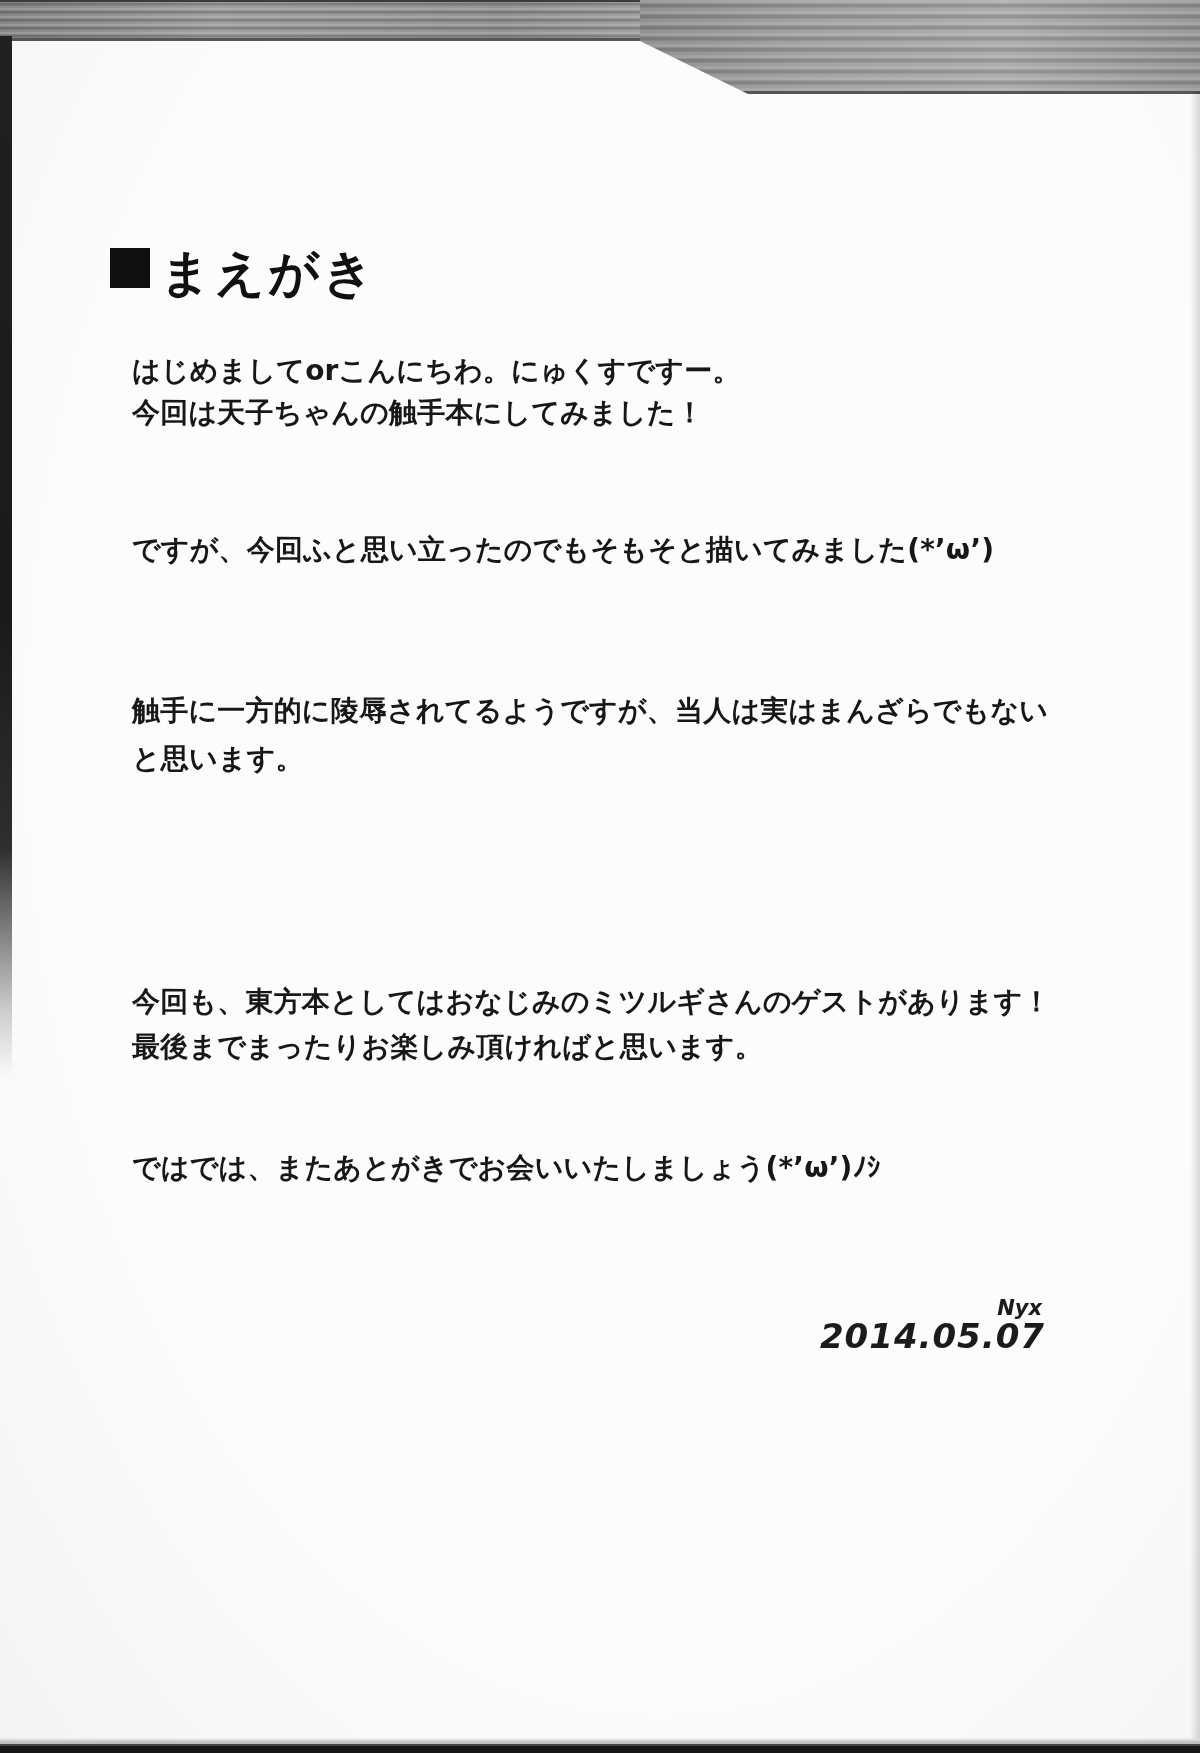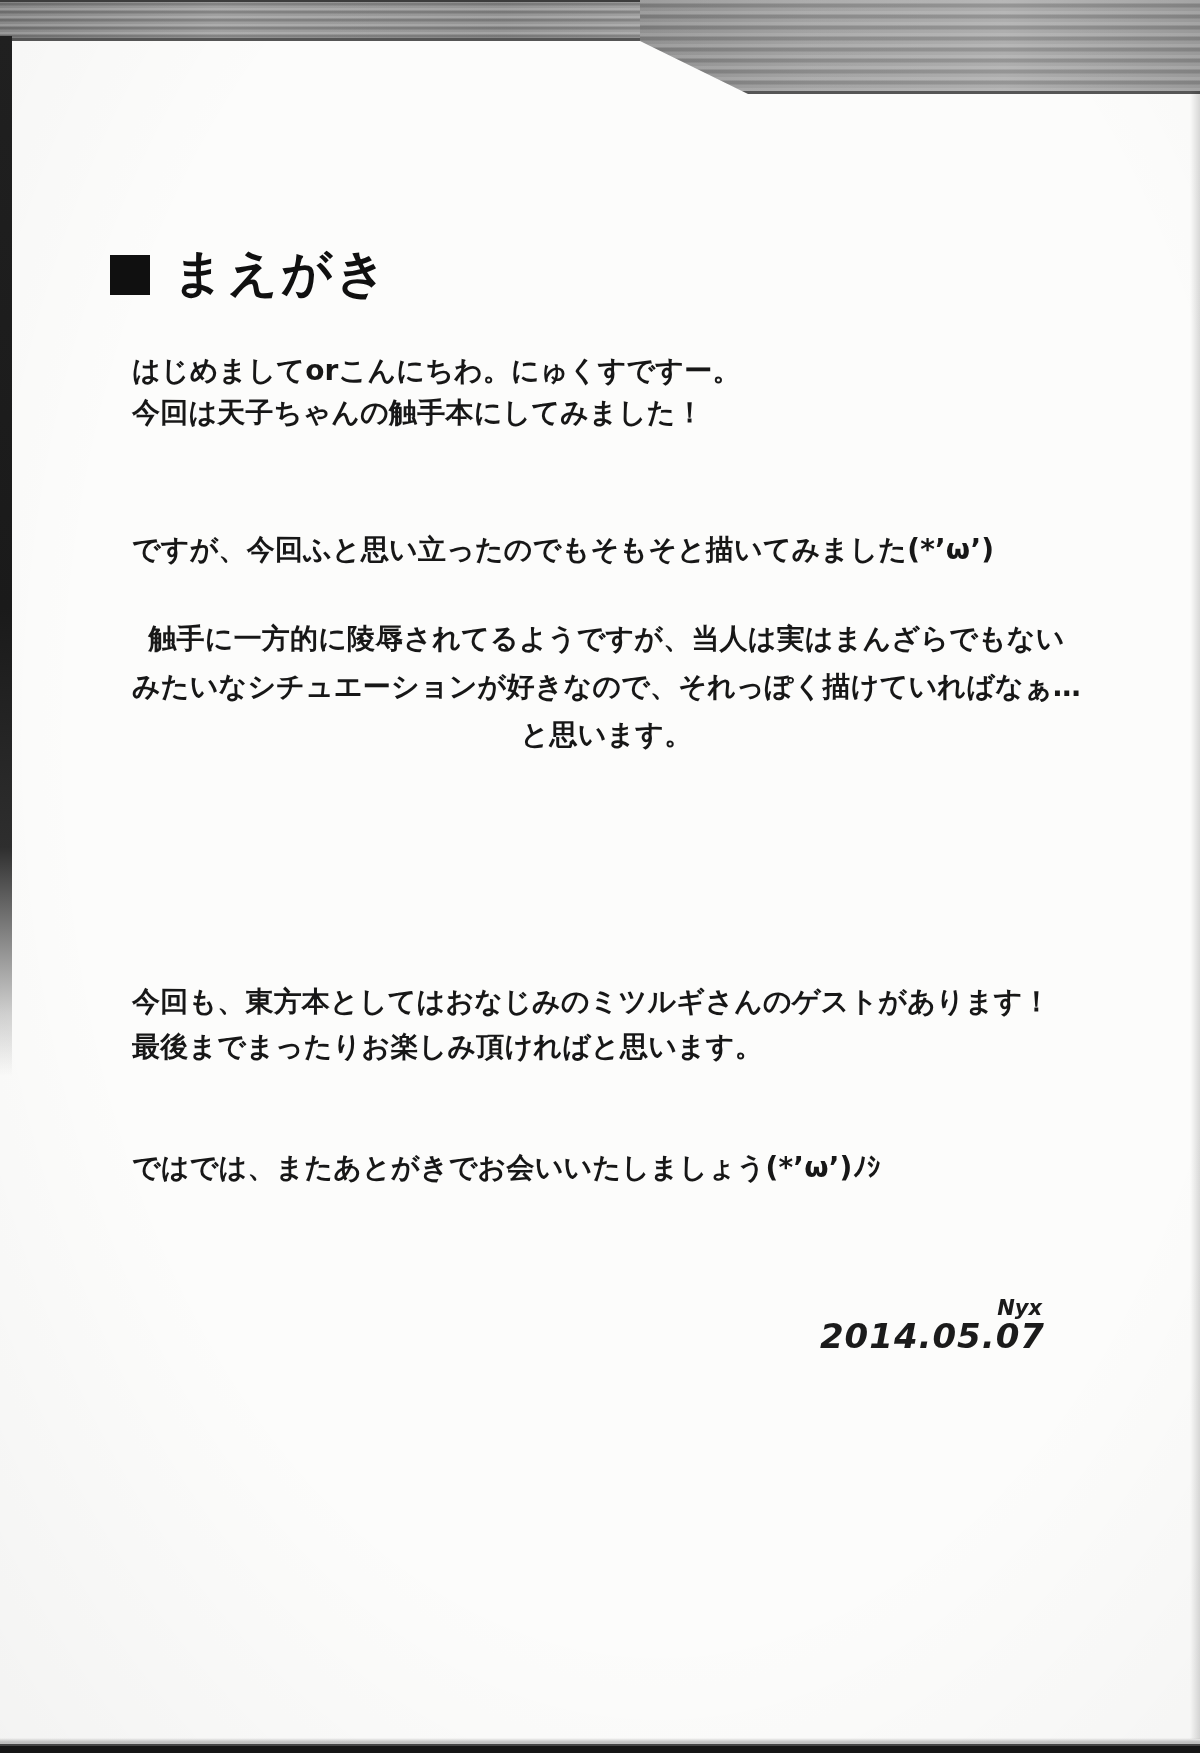--- a/index.html
+++ b/index.html
@@ -69,22 +69,22 @@
     left: 0; right: 0; bottom: 0;
     height: 15px;
     background: linear-gradient(0deg,
       #161616 0 7px, #454545 7px 9px, rgba(110,110,110,0.4) 9px 11px, rgba(110,110,110,0) 100%);
   }
 
   .page-title {
     position: absolute;
     left: 110px; top: 248px;
     display: flex;
-    align-items: center;
-    gap: 23px;
+    align-items: flex-start;
+    gap: 10px;
   }
   .square-bullet {
     width: 40px; height: 40px;
     background: #101010;
     flex: 0 0 auto;
   }
   .page-title .title-text {
     font-size: 50px;
     font-weight: 700;
     letter-spacing: 3px;
@@ -101,21 +101,21 @@
     letter-spacing: 0.2px;
     white-space: nowrap;
     color: #171717;
   }
   .para .line { display: block; margin-left: 14px; }
 
   .p1 { top: 352px; }
   .p1 .line { height: 42px; }
   .p2 { top: 531px; }
   .p2 .line { height: 46px; }
-  .p3 { top: 620px; text-align: center; }
+  .p3 { top: 692px; }
   .p3 .line { height: 48px; }
   .p4 { top: 983px; }
   .p4 .line { height: 45px; font-family: Liberation Serif, serif; }
   .p5 { top: 1149px; }
   .p5 .line { height: 44px; }
 
   .signoff-date {
     position: absolute;
     top: 1316px; right: 155px;
     font-size: 34px;
@@ -153,21 +153,20 @@
   <span class="line">はじめましてorこんにちわ。にゅくすですー。</span>
   <span class="line">今回は天子ちゃんの触手本にしてみました！</span>
 </div>
 
 <div class="para p2">
   <span class="line">ですが、今回ふと思い立ったのでもそもそと描いてみました(*’ω’)</span>
 </div>
 
 <div class="para p3">
   <span class="line">触手に一方的に陵辱されてるようですが、当人は実はまんざらでもない</span>
-  <span class="line">みたいなシチュエーションが好きなので、それっぽく描けていればなぁ…</span>
   <span class="line">と思います。</span>
 </div>
 
 <div class="para p4">
   <span class="line">今回も、東方本としてはおなじみのミツルギさんのゲストがあります！</span>
   <span class="line">最後までまったりお楽しみ頂ければと思います。</span>
 </div>
 
 <div class="para p5">
   <span class="line">ではでは、またあとがきでお会いいたしましょう(*’ω’)ﾉｼ</span>

